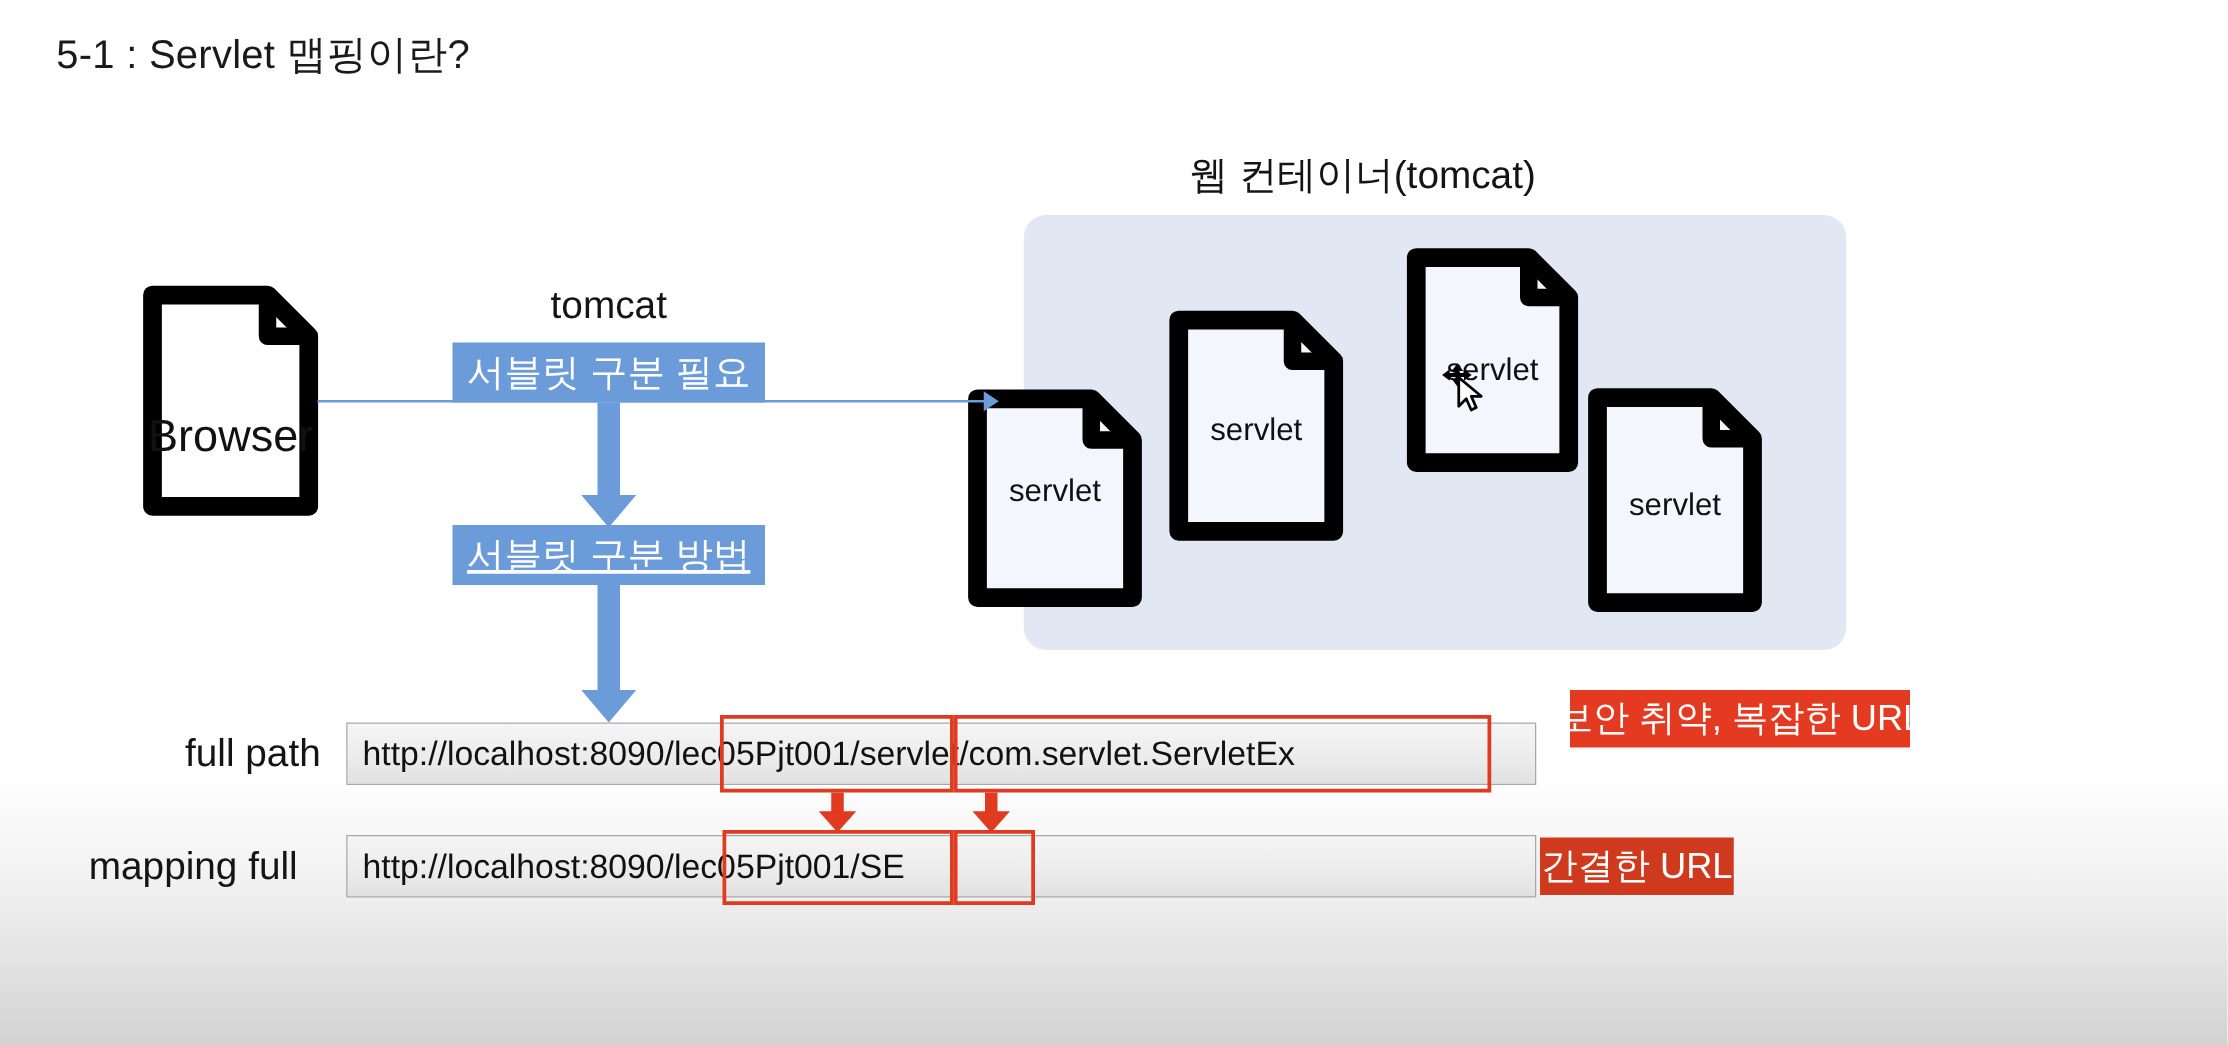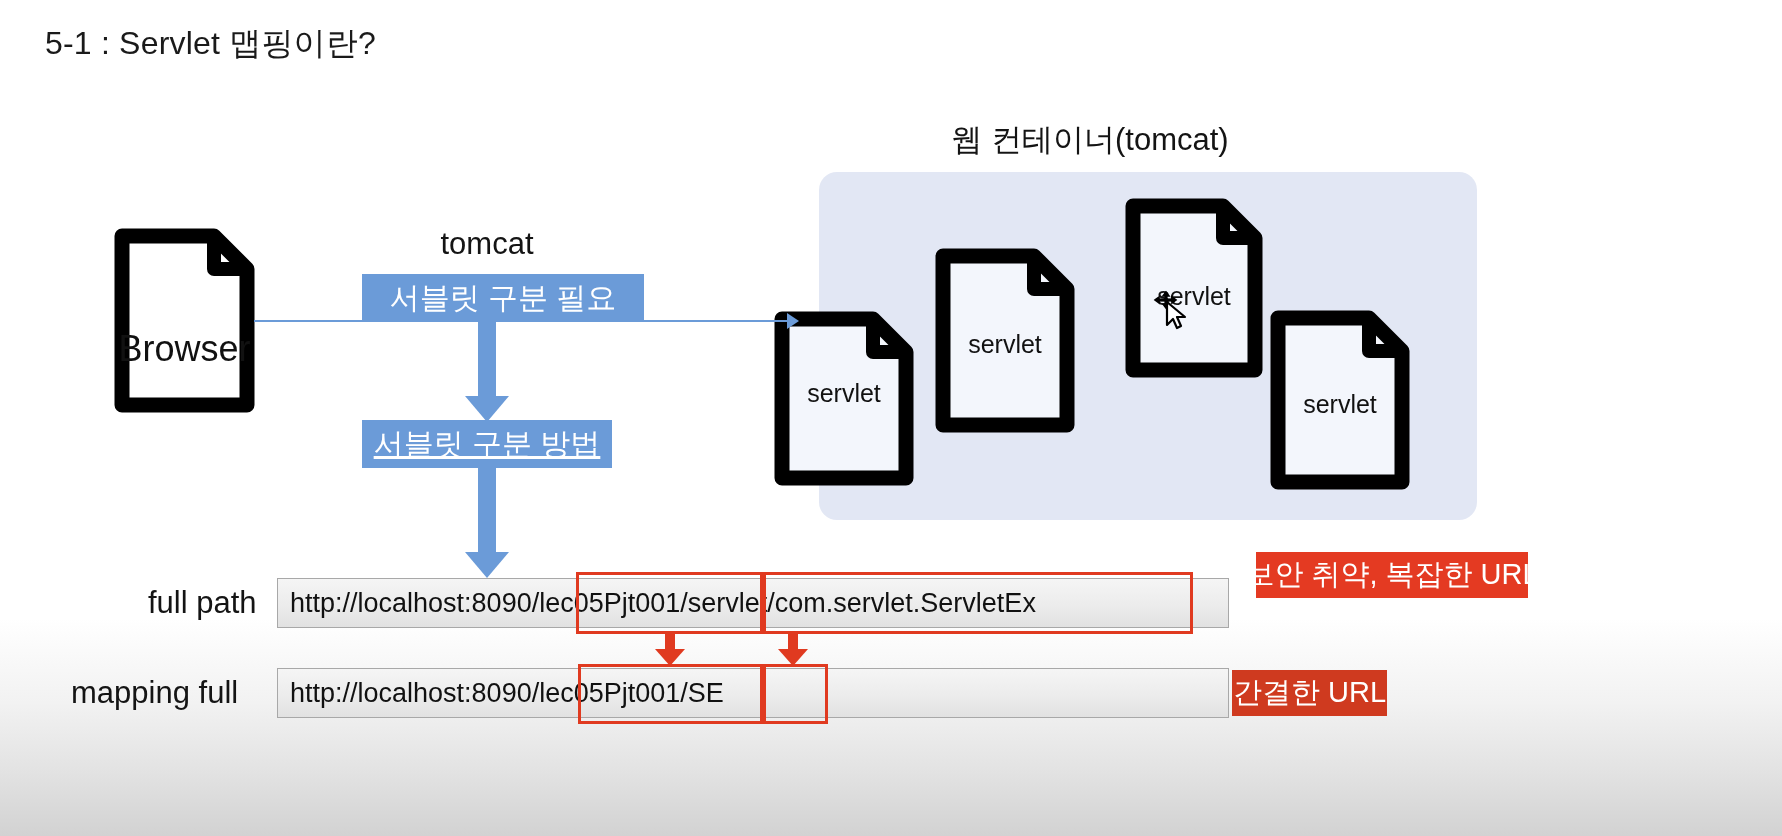--- a/index.html
+++ b/index.html
@@ -94,21 +94,21 @@
   .flow-banner {
     position: absolute;
     background: #6b9bd8;
     color: #ffffff;
     font-size: 30px;
     display: flex;
     align-items: center;
     justify-content: center;
     white-space: nowrap;
   }
-  #banner-need { left: 362px; top: 274px; width: 282px; height: 48px; }
+  #banner-need { left: 362px; top: 274px; width: 250px; height: 48px; }
   #banner-method { left: 362px; top: 420px; width: 250px; height: 48px; text-decoration: underline; }
 
   #request-line {
     position: absolute;
     left: 254px;
     top: 320px;
     width: 542px;
     height: 2px;
     background: #6b9bd8;
   }

